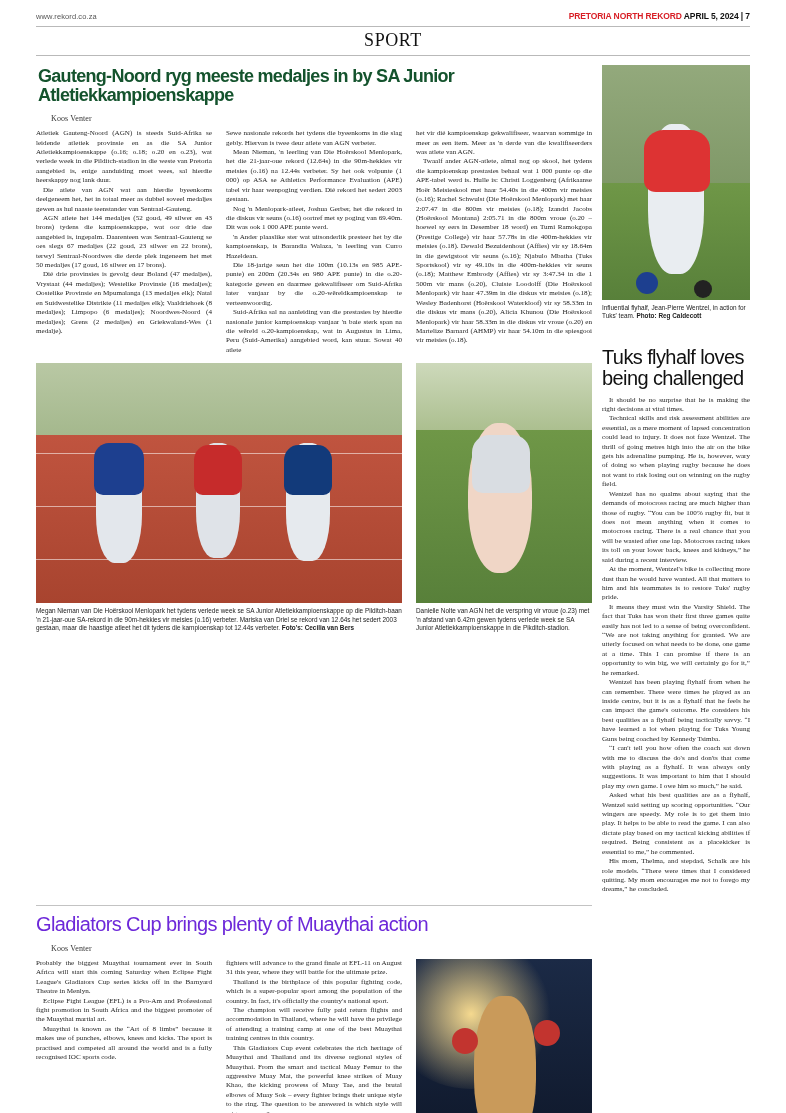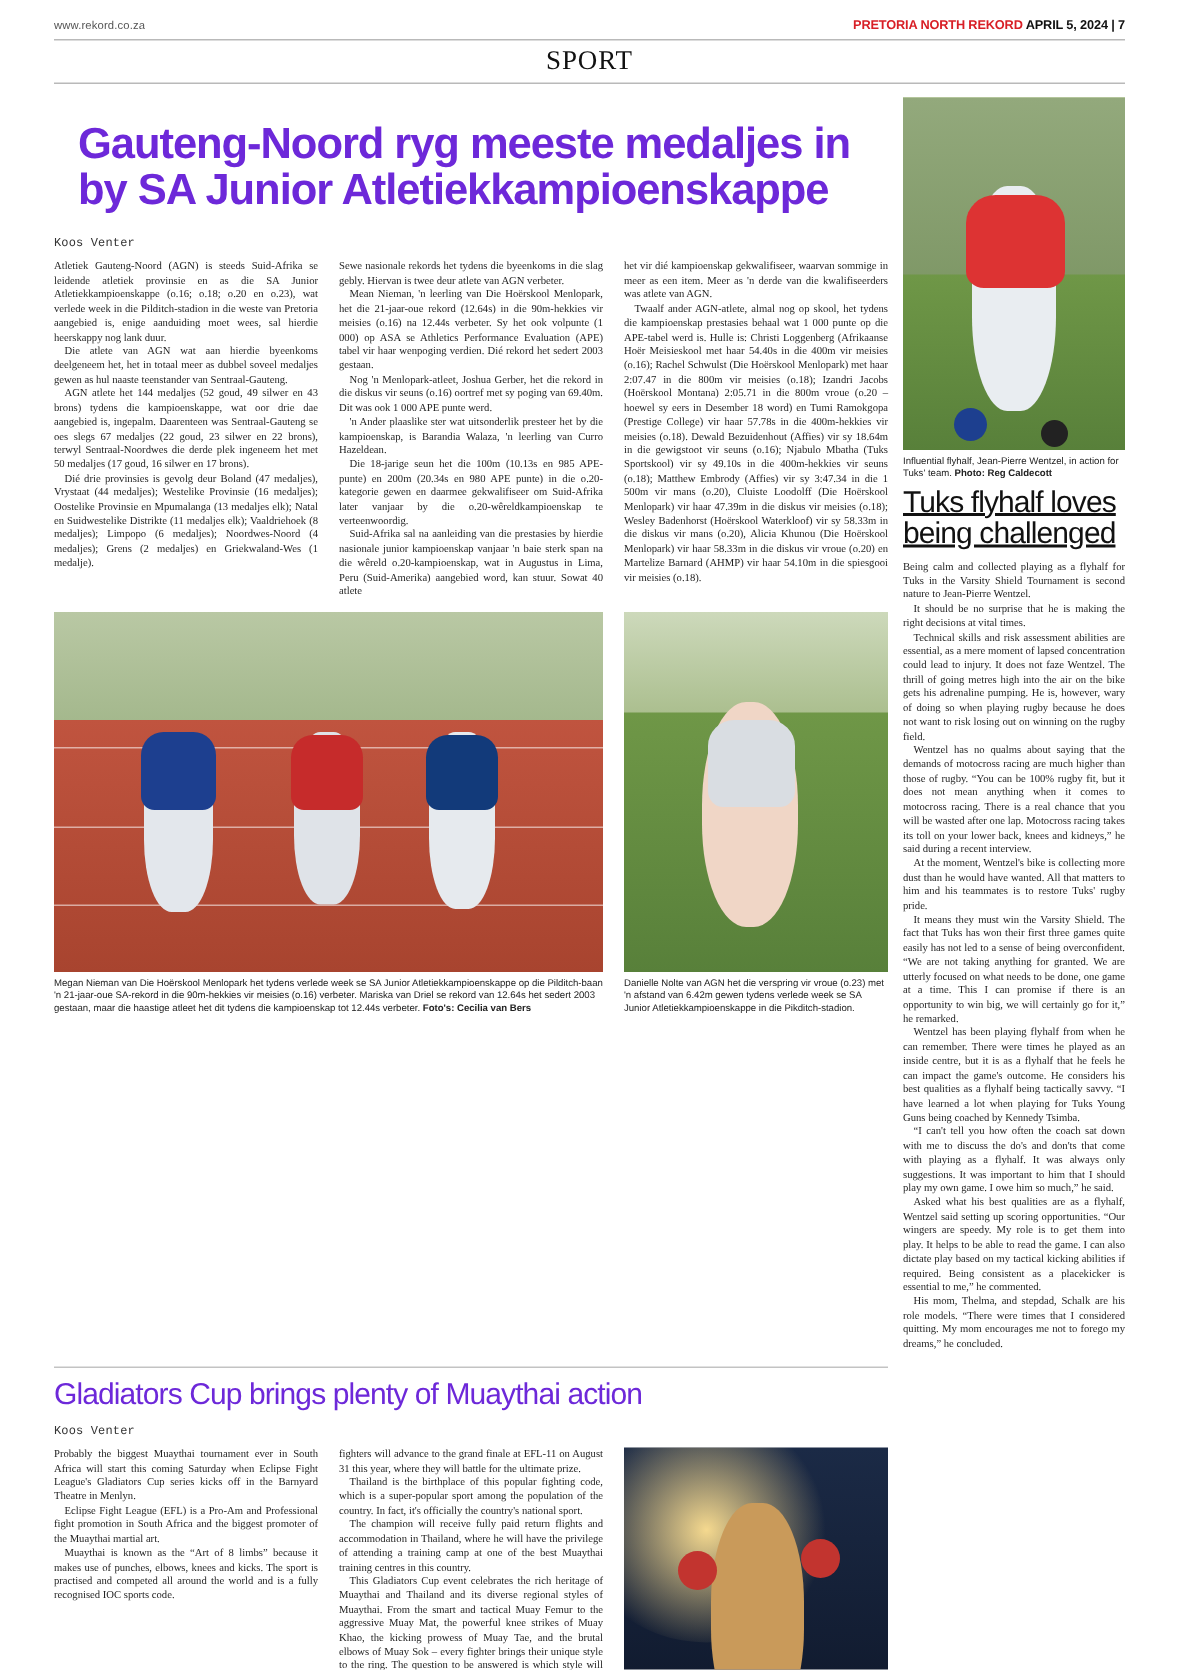--- a/index.html
+++ b/index.html
@@ -16,40 +16,40 @@
 
   .rule{border-top:1px solid #b9b9b9;margin-top:5px;}
   .section-band{text-align:center;font-family:"Liberation Serif",serif;font-size:18px;letter-spacing:.6px;color:#111;padding:3px 0 4px;}
   .rule-thin{border-top:1px solid #b9b9b9;}
 
   
   .a1{display:flex;gap:10px;margin-top:9px;}
   .a1-left{width:556px;}
   .a1-right{width:158px;}
 
-  h1.headline{font-family:"Liberation Sans",sans-serif;font-weight:bold;font-size:29px;line-height:1.06;letter-spacing:-.7px;margin:16px;color:#6d28d9;}
-  .byline{font-family:Liberation Mono, monospace;font-size:8px;color:#333;margin:9px 0 6px;letter-spacing:.1px;}
+  h1.headline{font-family:"Liberation Sans",sans-serif;font-weight:bold;font-size:18px;line-height:1.06;letter-spacing:-.7px;margin:2px;color:#14532d;}
+  .byline{font-family:Liberation Serif, serif;font-size:8px;color:#333;margin:9px 15px 6px;letter-spacing:.1px;}
 
   .cols3{display:flex;gap:14px;}
   .col{width:176px;}
   .col p{margin:0;font-size:7.1px;line-height:1.33;text-align:justify;text-indent:7px;color:#1d1d1d;}
   .col p.first{text-indent:0;}
 
   
   .photo{position:relative;overflow:hidden;background:#cfd6c8;}
   .ph-rugby{height:235px;background:
      linear-gradient(#7fa04f 0%,#6e9345 40%,#5f8a3c 100%);}
   .ph-hurdles{height:240px;background:linear-gradient(#8fb25d,#6f9747);}
   .ph-jump{height:240px;background:linear-gradient(#9ab96a,#7aa150);}
   .ph-fighter{height:215px;background:linear-gradient(#1b2a46,#0d1526);}
 
   .cap{font-family:"Liberation Sans",sans-serif;font-size:6.4px;line-height:1.32;color:#222;margin-top:4px;}
   .cap b{font-weight:bold;}
 
-  h2.sub-headline{font-family:"Liberation Sans",sans-serif;font-weight:normal;font-size:20px;line-height:1.04;letter-spacing:-.6px;margin:4px 0 0;color:#111;text-decoration:underline;}
+  h2.sub-headline{font-family:"Liberation Sans",sans-serif;font-weight:normal;font-size:20px;line-height:1.04;letter-spacing:-.6px;margin:26px 0 0;color:#111;}
   .side-body p{margin:0;font-size:7.1px;line-height:1.33;text-align:justify;text-indent:7px;color:#1d1d1d;}
   .side-body p.first{text-indent:0;}
 
   
   .sep{border-top:1px solid #c3c3c3;margin:10px 0 8px;}
   h1.headline2{font-family:"Liberation Sans",sans-serif;font-weight:normal;font-size:20px;line-height:1.05;letter-spacing:-.6px;margin:0;color:#6d28d9;}
   .cols2{display:flex;gap:14px;}
   .col2{width:176px;}
   .col2 p{margin:0;font-size:7.1px;line-height:1.33;text-align:justify;text-indent:7px;color:#1d1d1d;}
   .col2 p.first{text-indent:0;}
@@ -150,21 +150,20 @@
         <div style="position:absolute;left:92px;bottom:2px;width:18px;height:18px;border-radius:50%;background:#222;"></div>
       </div>
       <div class="cap">
         <span>Influential flyhalf, Jean-Pierre Wentzel, in action for Tuks' team.</span>
         <b>Photo: Reg Caldecott</b>
       </div>
 
       <h2 class="sub-headline">Tuks flyhalf loves being challenged</h2>
 
       <div class="side-body" style="margin-top:7px;">
-        <p class="first">Being calm and collected playing as a flyhalf for Tuks in the Varsity Shield Tournament is second nature to Jean-Pierre Wentzel.</p>
         <p>It should be no surprise that he is making the right decisions at vital times.</p>
         <p>Technical skills and risk assessment abilities are essential, as a mere moment of lapsed concentration could lead to injury. It does not faze Wentzel. The thrill of going metres high into the air on the bike gets his adrenaline pumping. He is, however, wary of doing so when playing rugby because he does not want to risk losing out on winning on the rugby field.</p>
         <p>Wentzel has no qualms about saying that the demands of motocross racing are much higher than those of rugby. “You can be 100% rugby fit, but it does not mean anything when it comes to motocross racing. There is a real chance that you will be wasted after one lap. Motocross racing takes its toll on your lower back, knees and kidneys,” he said during a recent interview.</p>
         <p>At the moment, Wentzel's bike is collecting more dust than he would have wanted. All that matters to him and his teammates is to restore Tuks' rugby pride.</p>
         <p>It means they must win the Varsity Shield. The fact that Tuks has won their first three games quite easily has not led to a sense of being overconfident. “We are not taking anything for granted. We are utterly focused on what needs to be done, one game at a time. This I can promise if there is an opportunity to win big, we will certainly go for it,” he remarked.</p>
         <p>Wentzel has been playing flyhalf from when he can remember. There were times he played as an inside centre, but it is as a flyhalf that he feels he can impact the game's outcome. He considers his best qualities as a flyhalf being tactically savvy. “I have learned a lot when playing for Tuks Young Guns being coached by Kennedy Tsimba.</p>
         <p>“I can't tell you how often the coach sat down with me to discuss the do's and don'ts that come with playing as a flyhalf. It was always only suggestions. It was important to him that I should play my own game. I owe him so much,” he said.</p>
         <p>Asked what his best qualities are as a flyhalf, Wentzel said setting up scoring opportunities. “Our wingers are speedy. My role is to get them into play. It helps to be able to read the game. I can also dictate play based on my tactical kicking abilities if required. Being consistent as a placekicker is essential to me,” he commented.</p>
         <p>His mom, Thelma, and stepdad, Schalk are his role models. “There were times that I considered quitting. My mom encourages me not to forego my dreams,” he concluded.</p>
       </div>

